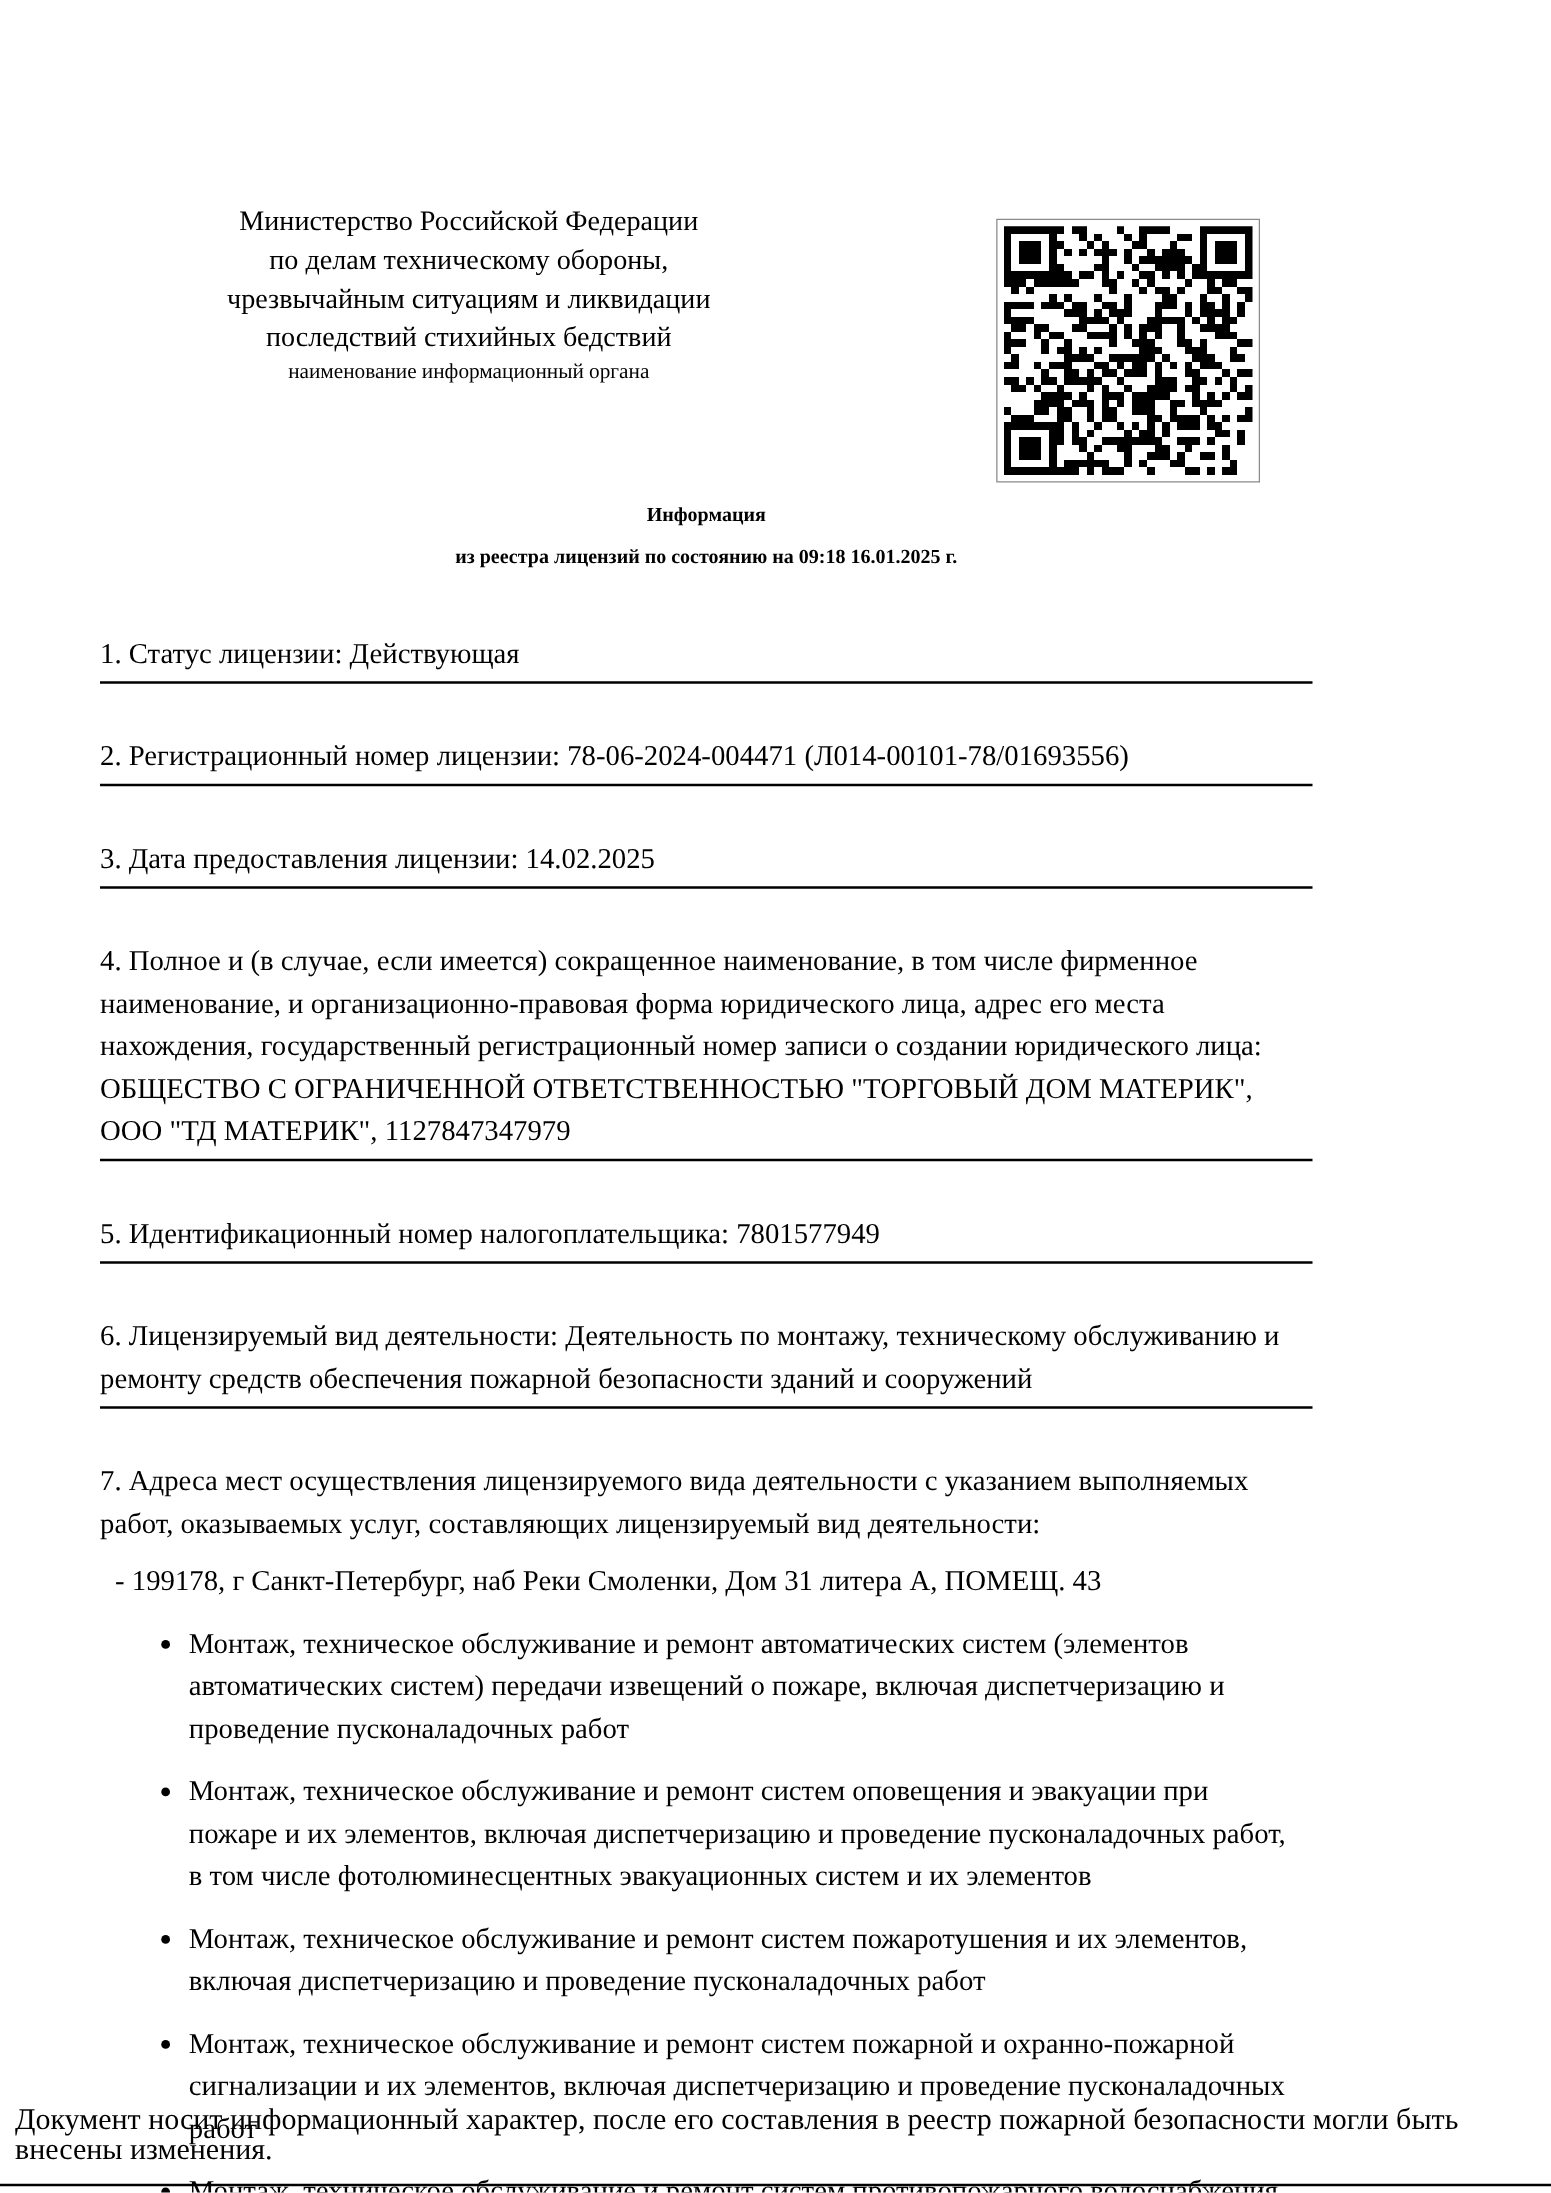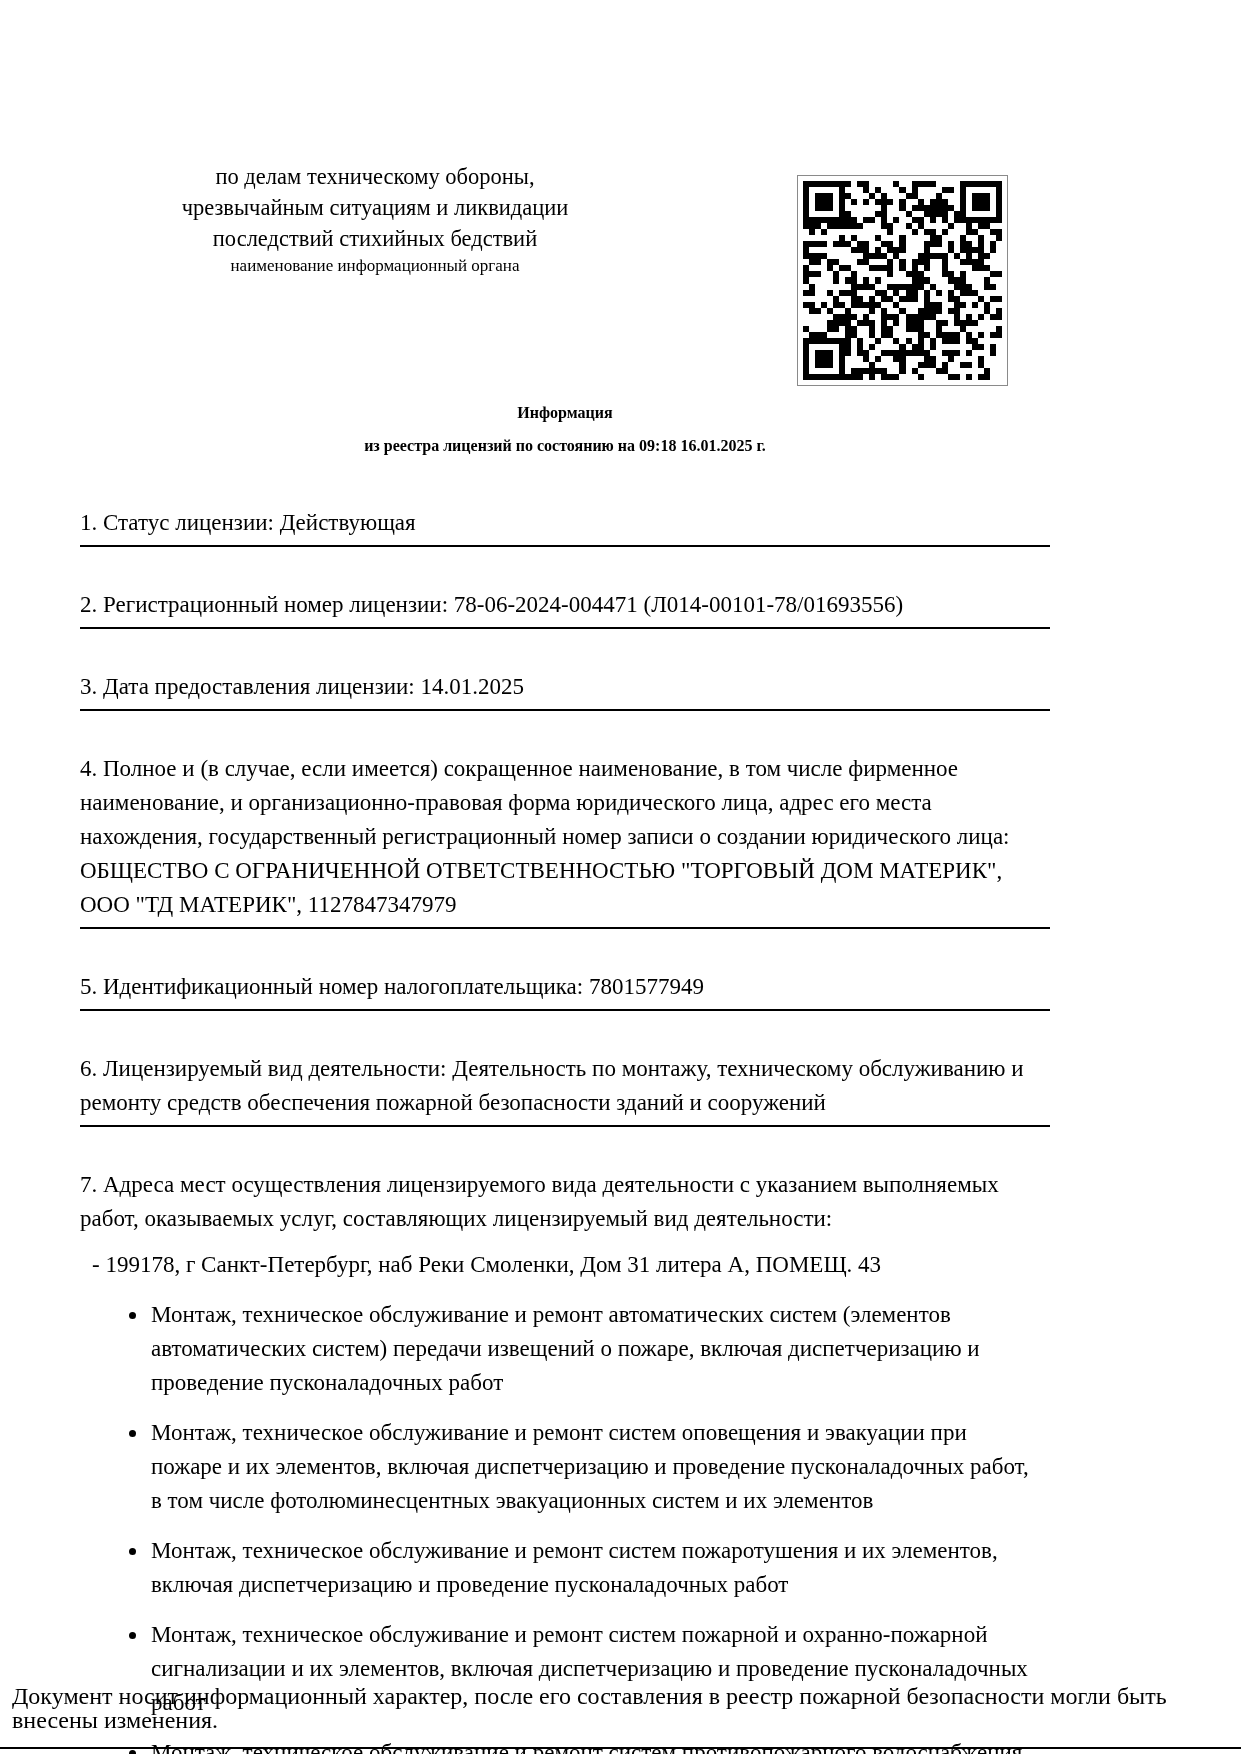--- a/index.html
+++ b/index.html
@@ -46,20 +46,21 @@
   }
   .footer-rule{
     position:absolute;left:0;bottom:5px;width:1241px;height:2px;
     background:#000;
   }
 </style>
 </head>
 <body>
 
 <div class="org-block">
+  <div>Министерство Российской Федерации</div>
   <div>по делам техническому обороны,</div>
   <div>чрезвычайным ситуациям и ликвидации</div>
   <div>последствий стихийных бедствий</div>
   <div class="org-caption">наименование информационный органа</div>
 </div>
 
 <div class="qr"><svg width="199" height="199" viewBox="0 0 198 198" shape-rendering="crispEdges" fill="#000" aria-hidden="true">
       <rect x="0" y="0" width="6" height="6"></rect>
       <rect x="6" y="0" width="6" height="6"></rect>
       <rect x="12" y="0" width="6" height="6"></rect>
@@ -598,21 +599,21 @@
     </svg></div>
 
 <div class="doc-title">
   <div>Информация</div>
   <div>из реестра лицензий по состоянию на 09:18 16.01.2025 г.</div>
 </div>
 
 <div class="content">
   <div class="reg-item">1. Статус лицензии: Действующая</div>
   <div class="reg-item">2. Регистрационный номер лицензии: 78-06-2024-004471 (Л014-00101-78/01693556)</div>
-  <div class="reg-item">3. Дата предоставления лицензии: 14.01.2025</div>
+  <div class="reg-item">3. Дата предоставления лицензии: 14.02.2025</div>
   <div class="reg-item">4. Полное и (в случае, если имеется) сокращенное наименование, в том числе фирменное наименование, и организационно-правовая форма юридического лица, адрес его места нахождения, государственный регистрационный номер записи о создании юридического лица: ОБЩЕСТВО С ОГРАНИЧЕННОЙ ОТВЕТСТВЕННОСТЬЮ "ТОРГОВЫЙ ДОМ МАТЕРИК", ООО "ТД МАТЕРИК", 1127847347979</div>
   <div class="reg-item">5. Идентификационный номер налогоплательщика: 7801577949</div>
   <div class="reg-item">6. Лицензируемый вид деятельности: Деятельность по монтажу, техническому обслуживанию и ремонту средств обеспечения пожарной безопасности зданий и сооружений</div>
   <div class="reg-item-plain">7. Адреса мест осуществления лицензируемого вида деятельности с указанием выполняемых работ, оказываемых услуг, составляющих лицензируемый вид деятельности:</div>
   <div class="address-line">- 199178, г Санкт-Петербург, наб Реки Смоленки, Дом 31 литера А, ПОМЕЩ. 43</div>
   <ul class="works">
     <li>Монтаж, техническое обслуживание и ремонт автоматических систем (элементов автоматических систем) передачи извещений о пожаре, включая диспетчеризацию и проведение пусконаладочных работ</li>
     <li>Монтаж, техническое обслуживание и ремонт систем оповещения и эвакуации при пожаре и их элементов, включая диспетчеризацию и проведение пусконаладочных работ, в том числе фотолюминесцентных эвакуационных систем и их элементов</li>
     <li>Монтаж, техническое обслуживание и ремонт систем пожаротушения и их элементов, включая диспетчеризацию и проведение пусконаладочных работ</li>
     <li>Монтаж, техническое обслуживание и ремонт систем пожарной и охранно-пожарной сигнализации и их элементов, включая диспетчеризацию и проведение пусконаладочных работ</li>

